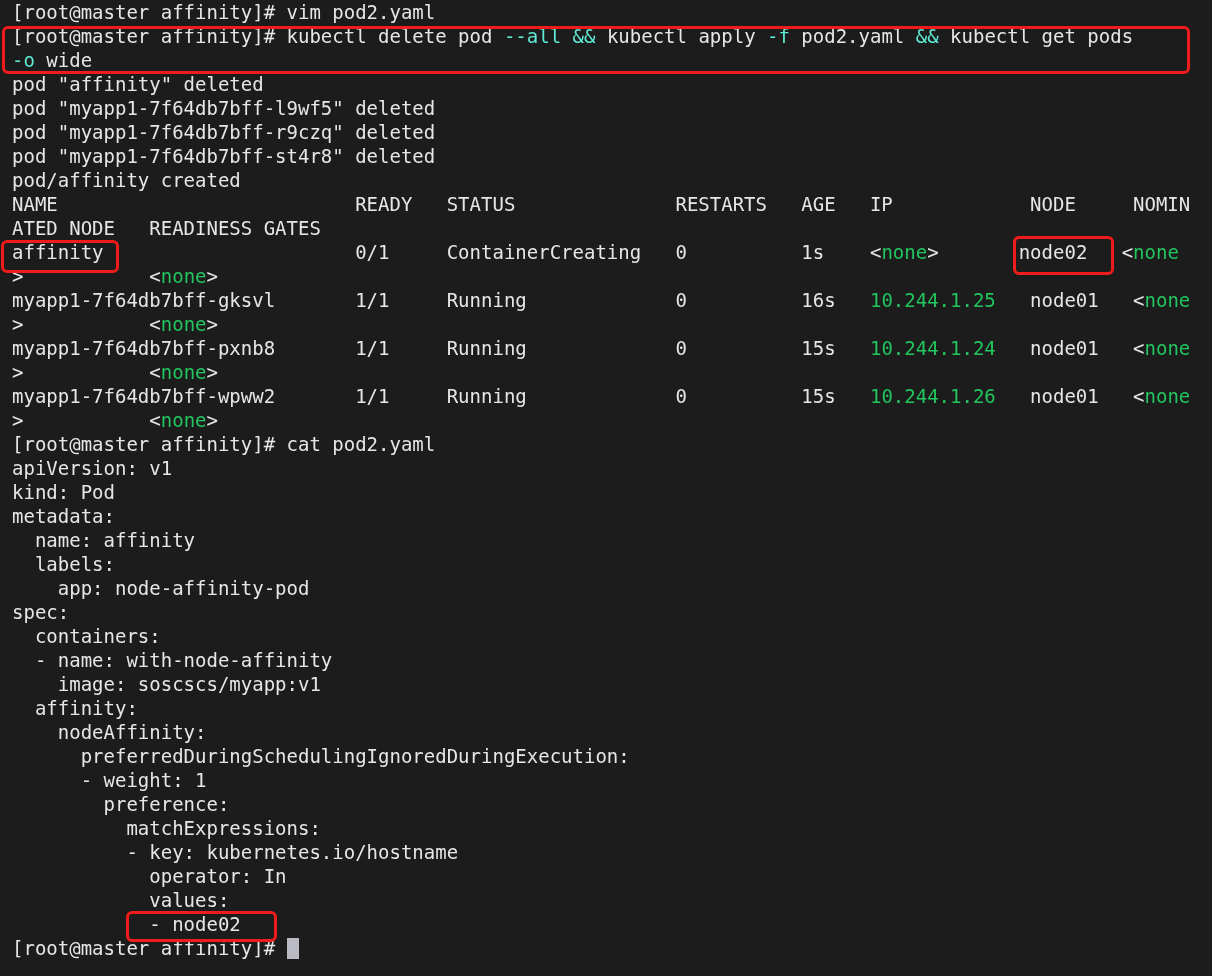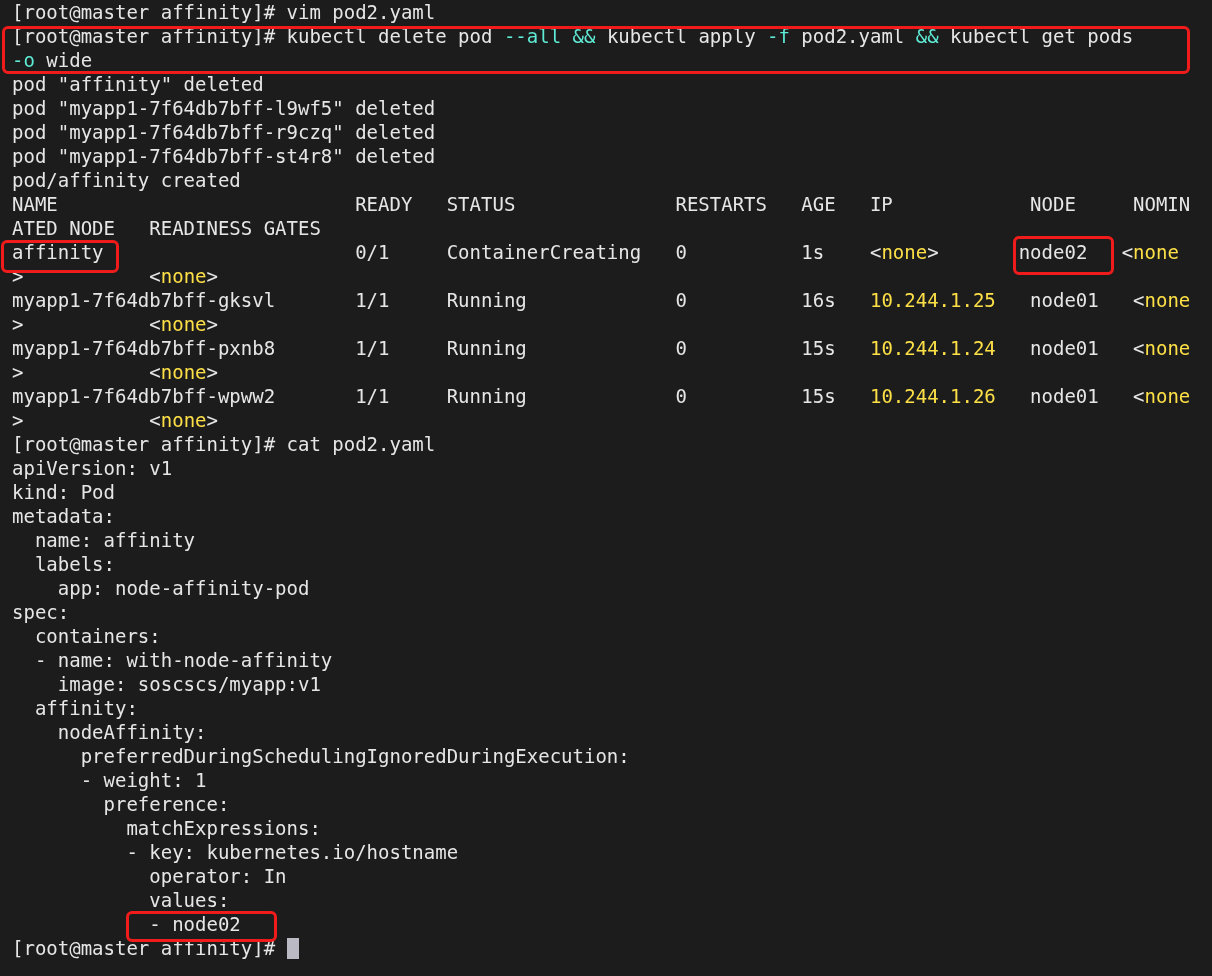--- a/index.html
+++ b/index.html
@@ -28,21 +28,21 @@
     letter-spacing: 0;
   }
   .line {
     height: 24px;
     line-height: 24px;
     white-space: pre;
     color: #d8d8d8;
   }
   .w  { color: #e6e6e6; }
   .cy { color: #5eead4; }
-  .mg { color: #fde047; margin-top: 20px; }
+  .mg { color: #22c55e; margin-top: 20px; }
 
   
   .redbox {
     position: absolute;
     border: 3px solid #f01c1c;
     border-radius: 6px;
     box-sizing: border-box;
     pointer-events: none;
   }
   #box-cmd      { left: 2px;    top: 26px;  width: 1188px; height: 48px; }

